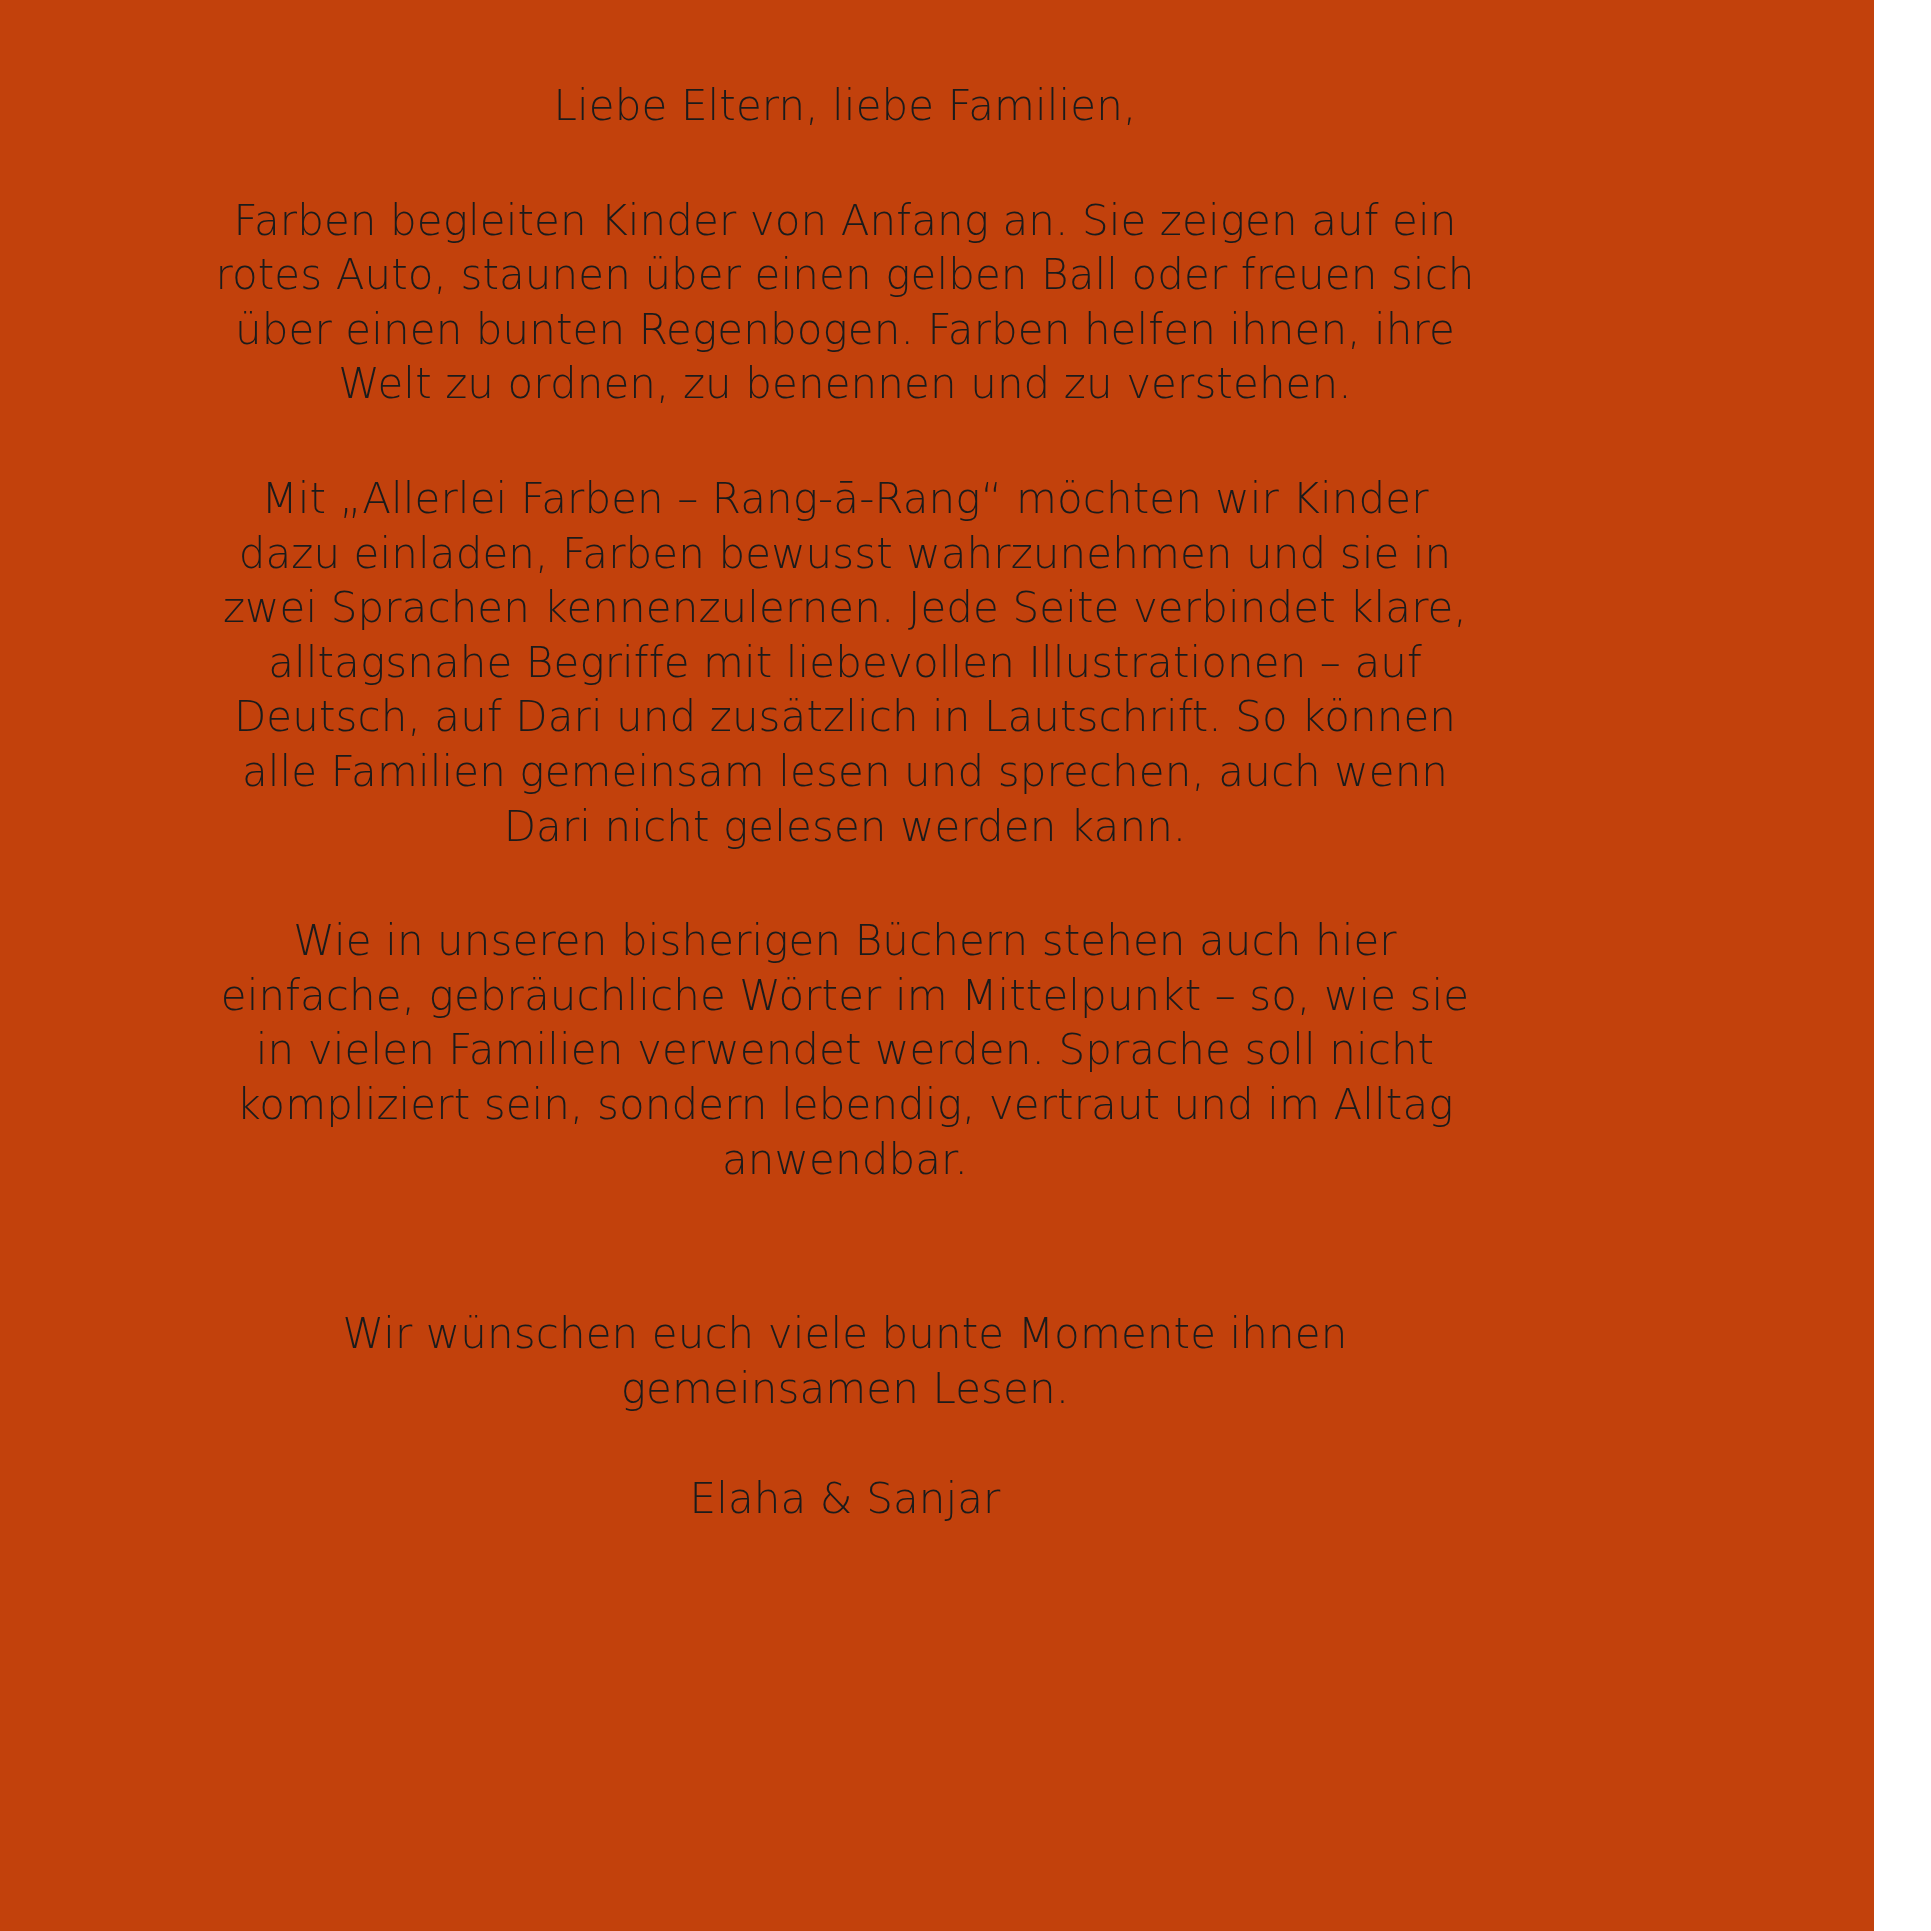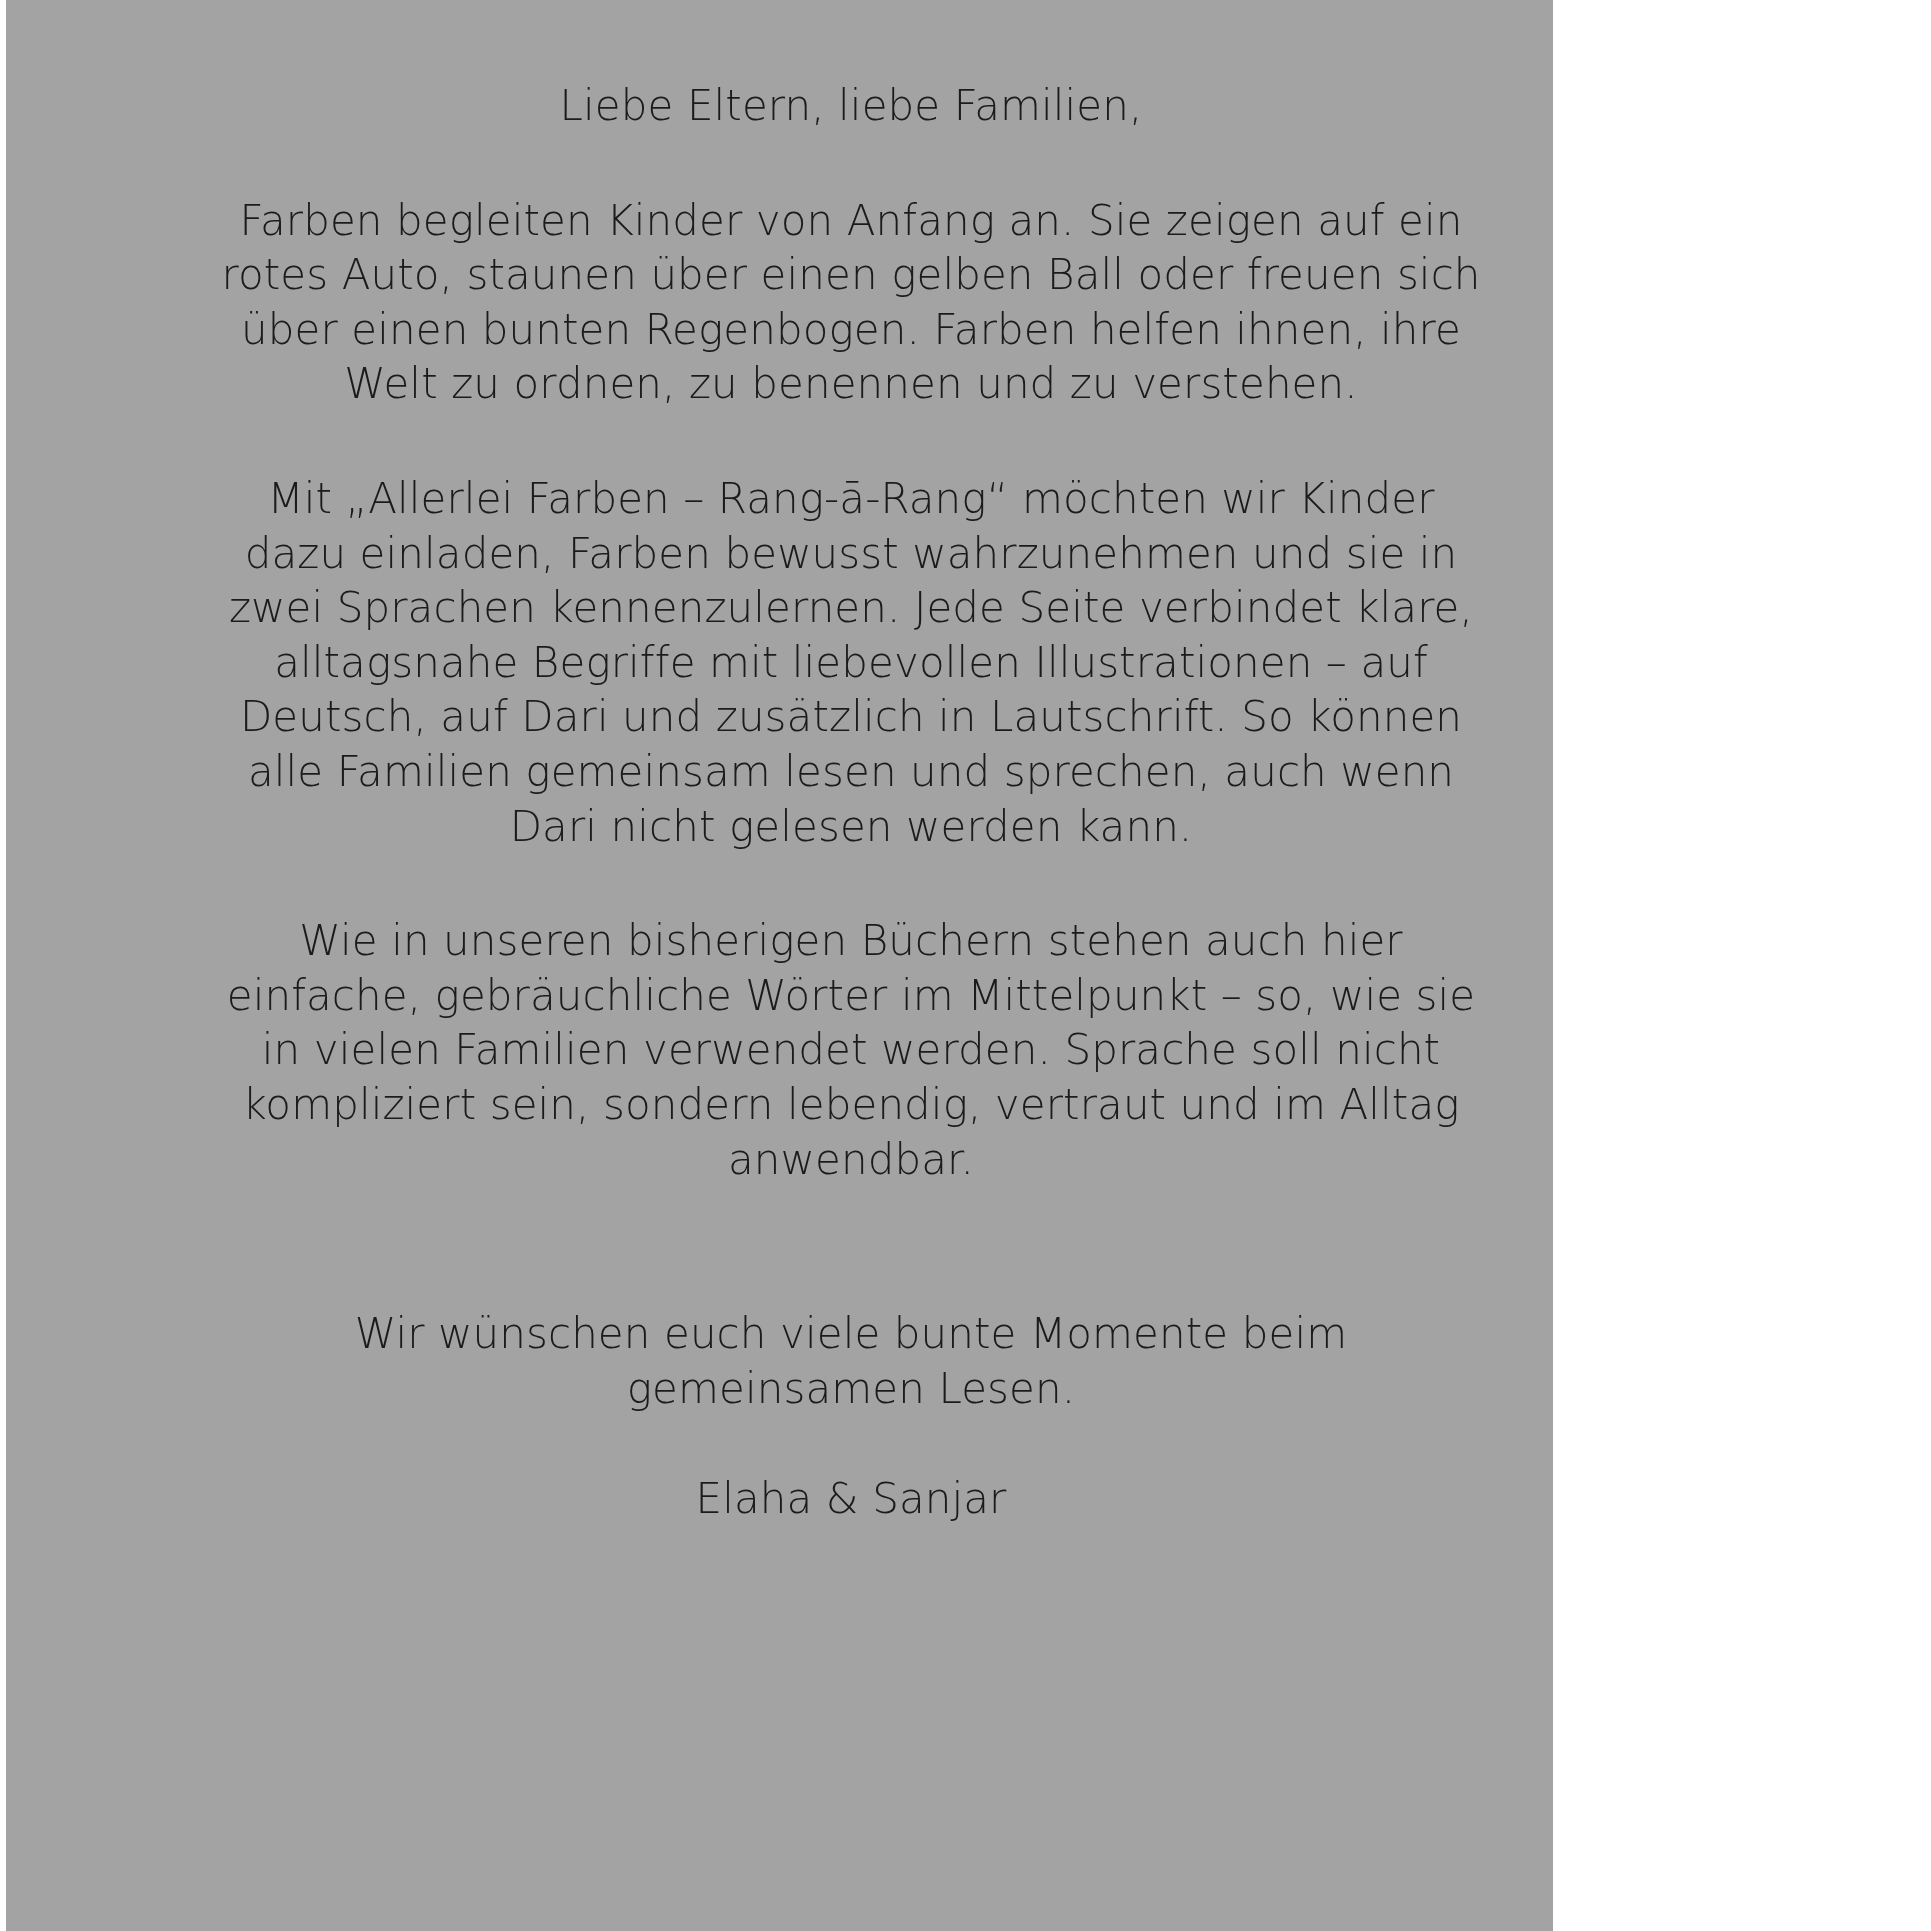--- a/index.html
+++ b/index.html
@@ -8,26 +8,25 @@
   }
   body {
     width: 1931px;
     height: 1931px;
     background: #ffffff;
     font-family: "DejaVu Sans", "Liberation Sans", sans-serif;
     overflow: hidden;
   }
 
   .page {
-    width: 1547px;
+    width: 1874px;
     height: 1931px;
-    background: #a3a3a3;
+    background: #c2410c;
     position: relative;
     box-sizing: border-box;
-    margin-left: 6px;
   }
 
   .letter-body {
     position: absolute;
     left: 208px;
     top: 79px;
     width: 1274px;
     text-align: center;
     color: #1b1b1b;
     font-size: 42px;
@@ -78,21 +77,21 @@
 
     <div class="gap"></div>
 
     <p class="para">Wie in unseren bisherigen Büchern stehen auch hier einfache, gebräuchliche Wörter im Mittelpunkt – so, wie sie in vielen Familien verwendet werden. Sprache soll nicht kompliziert sein, sondern lebendig, vertraut und im Alltag anwendbar.</p>
 
     <div class="gap"></div>
 
 
     <div class="gap"></div>
 
-    <p class="para">Wir wünschen euch viele bunte Momente beim gemeinsamen Lesen.</p>
+    <p class="para">Wir wünschen euch viele bunte Momente ihnen gemeinsamen Lesen.</p>
 
     <div class="gap-small"></div>
 
     <p class="signature">Elaha &amp; Sanjar</p>
 
   </div>
 
 </div>
 
 

